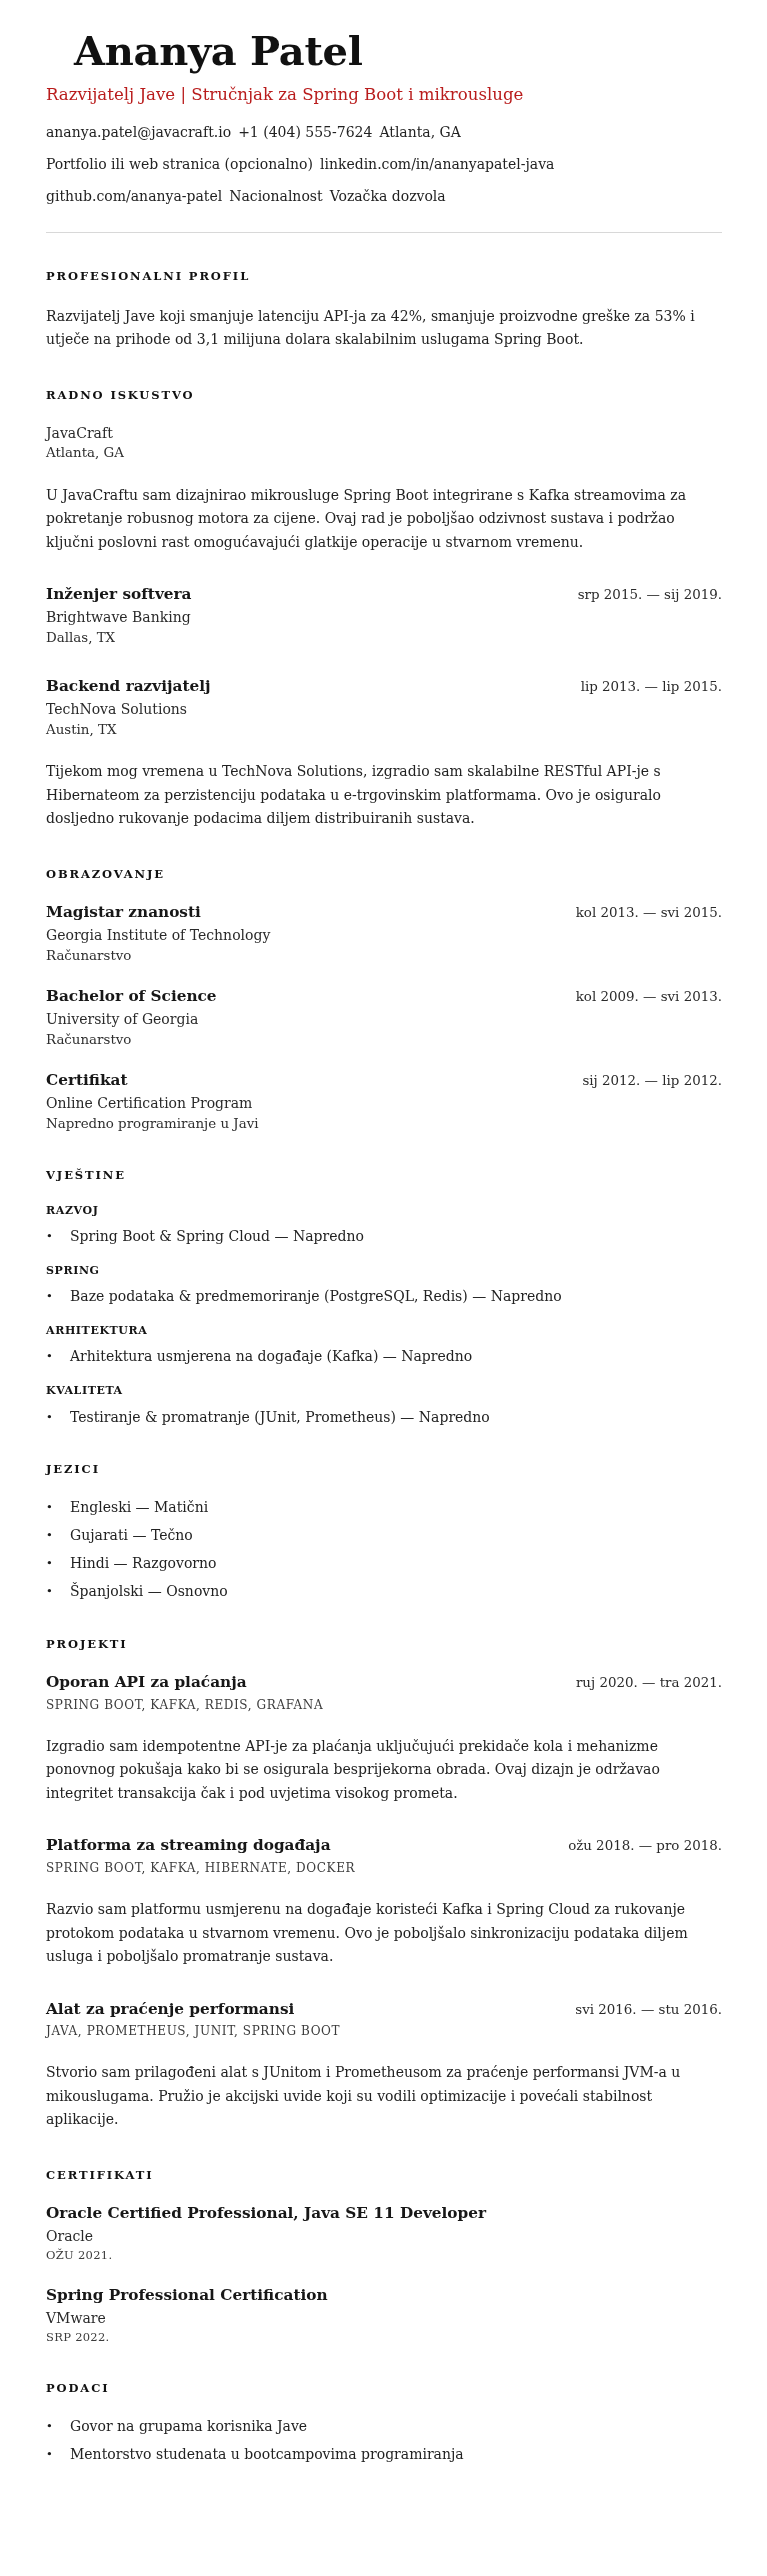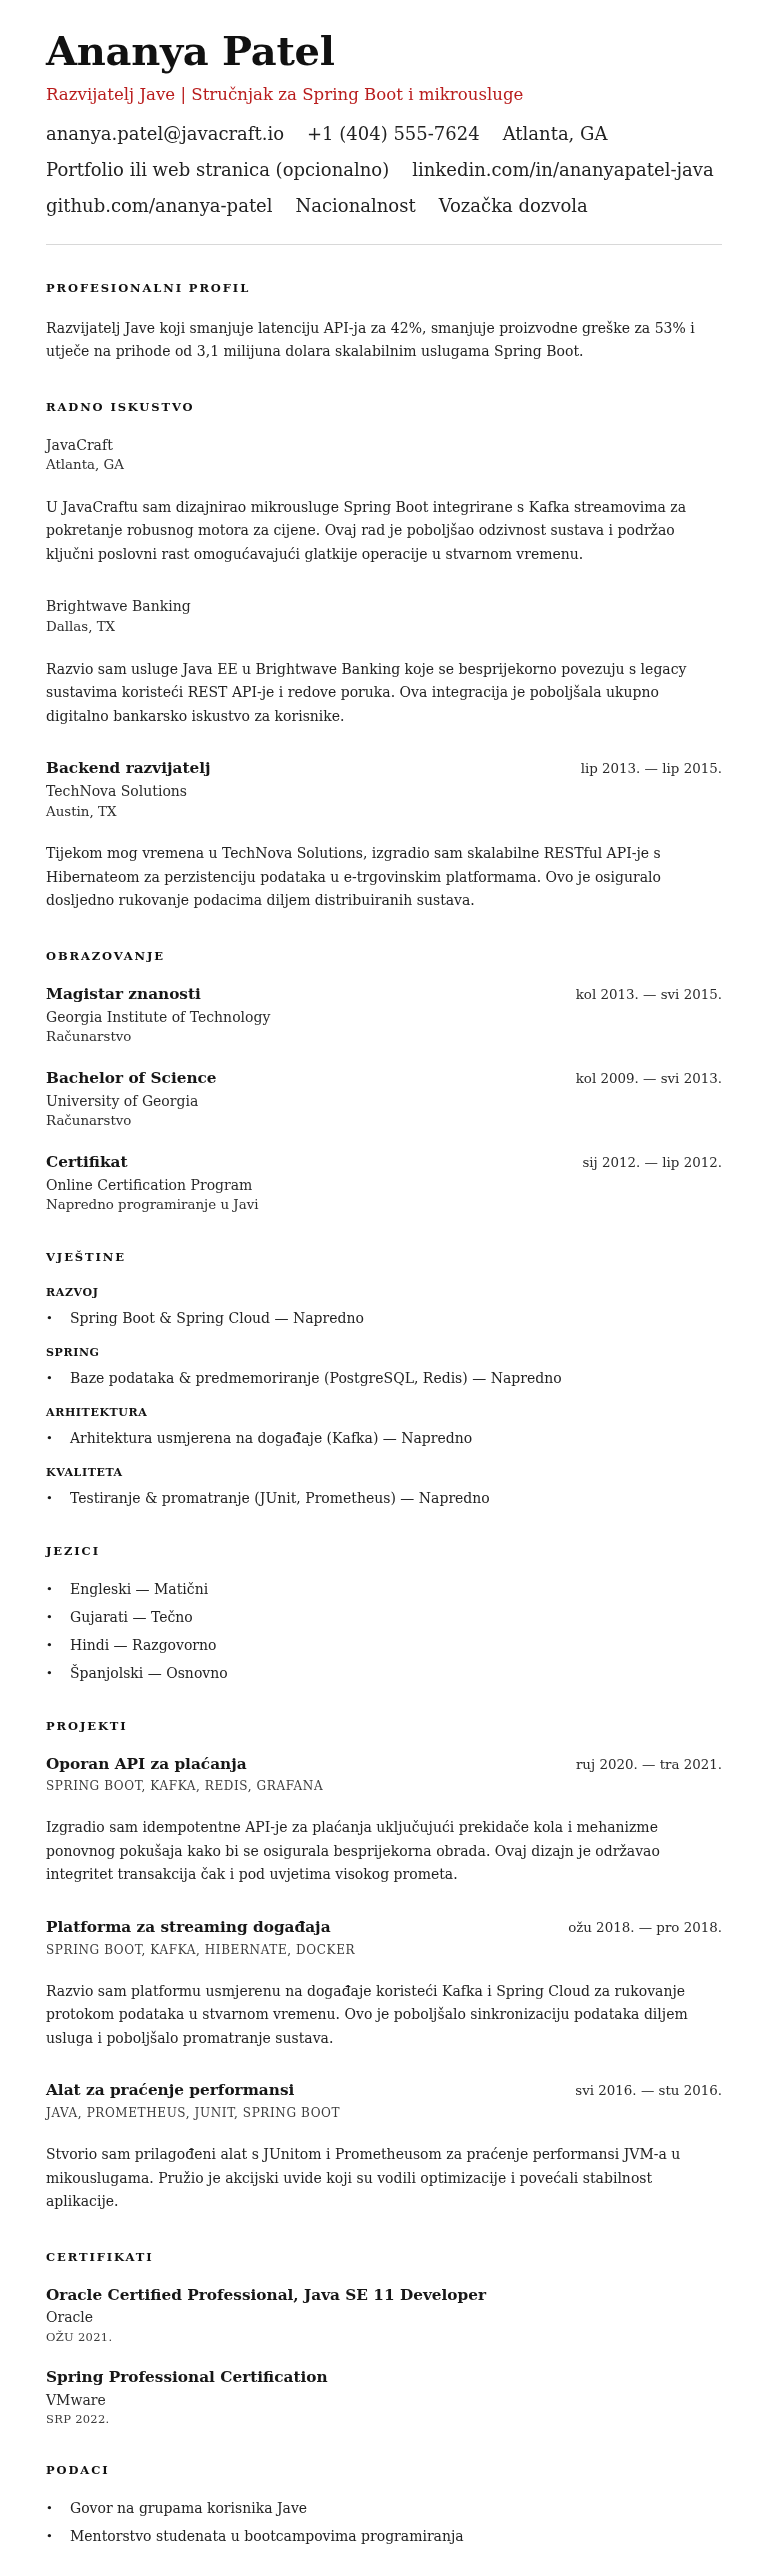--- a/index.html
+++ b/index.html
@@ -17,33 +17,34 @@
     padding: 29px 45px 38px 46px;
   }
 
   
   .name {
     font-size: 40px;
     line-height: 1.12;
     font-weight: 700;
     color: #111111;
     letter-spacing: -0.3px;
+    margin-left: 28px;
   }
   .headline {
     margin-top: 10.2px;
     font-size: 16.6px;
     line-height: 1.3;
     color: #b91c1c;
   }
   .contact-block { margin-top: 19px; }
   .contact-row {
     display: flex;
     flex-wrap: wrap;
-    gap: 23px;
-    font-size: 18px;
+    gap: 7px;
+    font-size: 14px;
     line-height: 1.0;
     margin-bottom: 18px;
     color: #222222;
   }
   .contact-row:last-child { margin-bottom: 0; }
 
   hr.rule {
     border: none;
     border-top: 1.3px solid #d8d8d8;
     margin-top: 29px;
@@ -185,23 +186,26 @@
   <section class="section">
     <div class="section-header">RADNO ISKUSTVO</div>
 
     <div class="entry">
       <div class="entry-sub">JavaCraft</div>
       <div class="entry-sub2">Atlanta, GA</div>
       <p class="para entry-desc">U JavaCraftu sam dizajnirao mikrousluge Spring Boot integrirane s Kafka streamovima za pokretanje robusnog motora za cijene. Ovaj rad je poboljšao odzivnost sustava i podržao ključni poslovni rast omogućavajući glatkije operacije u stvarnom vremenu.</p>
     </div>
 
     <div class="entry">
+      <div class="entry-head">
+        <div class="entry-title">Inženjer softvera</div>
+        <div class="entry-dates">srp 2015. — sij 2019.</div>
+      </div>
       <div class="entry-sub">Brightwave Banking</div>
       <div class="entry-sub2">Dallas, TX</div>
-      <p class="para entry-desc">Razvio sam usluge Java EE u Brightwave Banking koje se besprijekorno povezuju s legacy sustavima koristeći REST API-je i redove poruka. Ova integracija je poboljšala ukupno digitalno bankarsko iskustvo za korisnike.</p>
     </div>
 
     <div class="entry">
       <div class="entry-head">
         <div class="entry-title">Backend razvijatelj</div>
         <div class="entry-dates">lip 2013. — lip 2015.</div>
       </div>
       <div class="entry-sub">TechNova Solutions</div>
       <div class="entry-sub2">Austin, TX</div>
       <p class="para entry-desc">Tijekom mog vremena u TechNova Solutions, izgradio sam skalabilne RESTful API-je s Hibernateom za perzistenciju podataka u e-trgovinskim platformama. Ovo je osiguralo dosljedno rukovanje podacima diljem distribuiranih sustava.</p>

